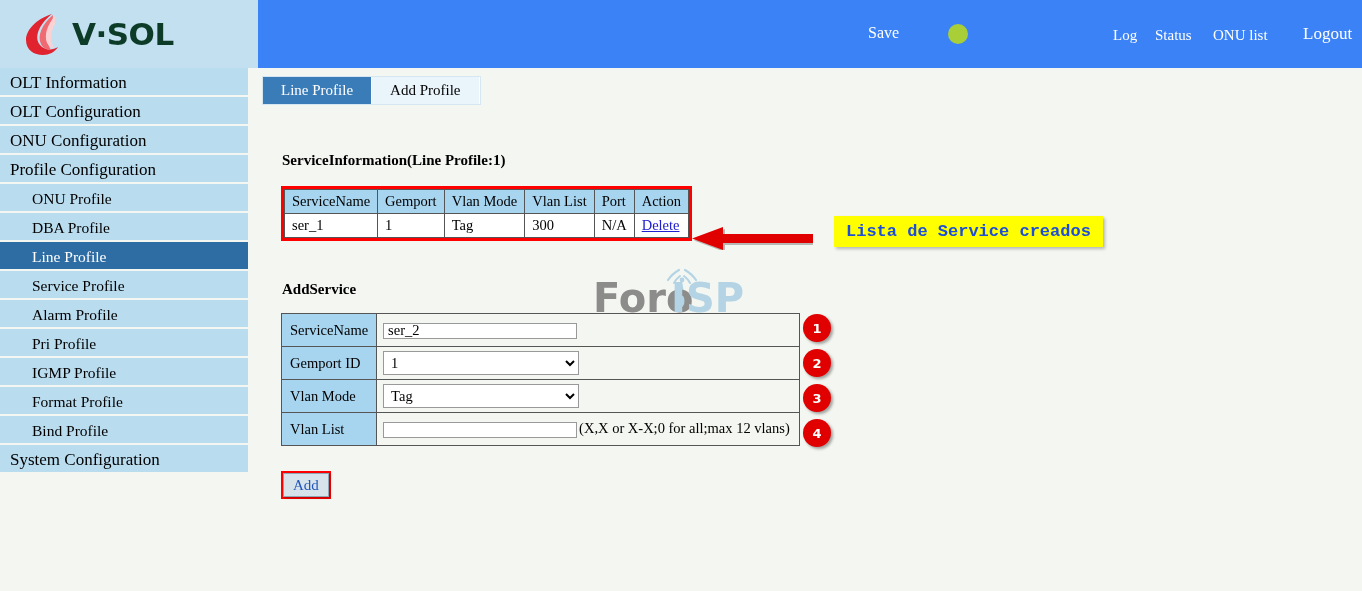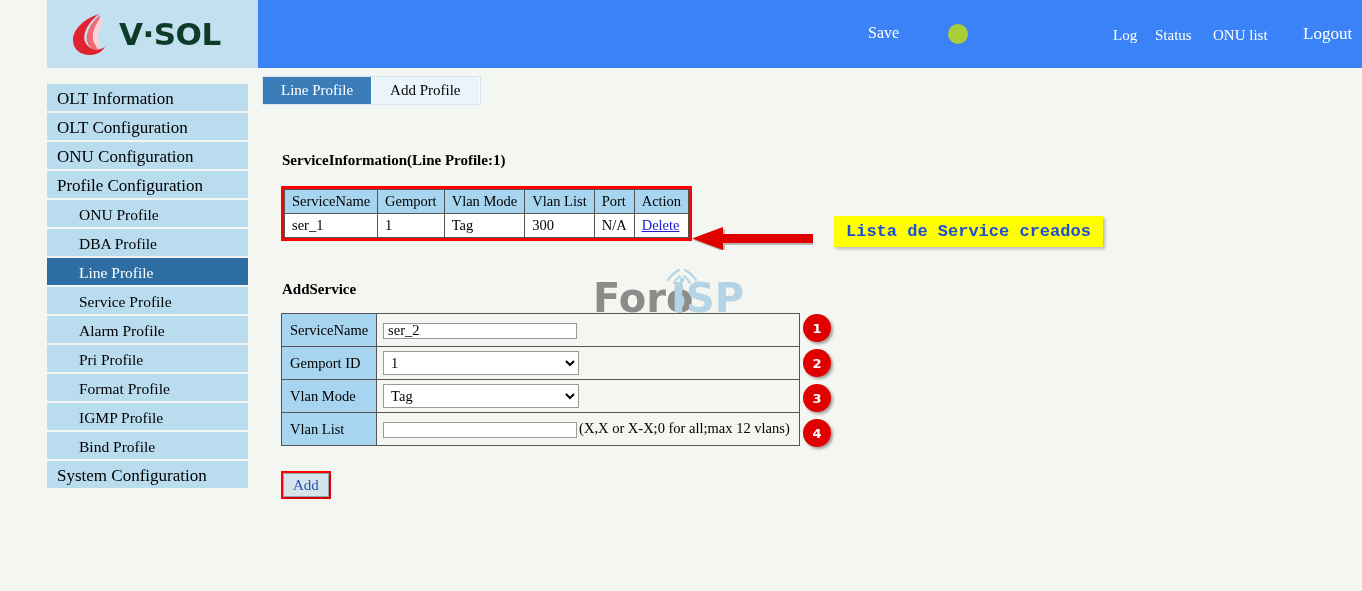--- a/index.html
+++ b/index.html
@@ -9,33 +9,32 @@
     font-family:"Liberation Serif", serif;
     background:#f4f6f1;
     overflow:hidden;
     position:relative;
   }
 
   
   #sidebar {
     position:absolute; left:0; top:0; width:280px; height:591px;
     background:#f4f6f1;
-    padding-left:47px;
   }
   #logo-area {
     height:68px; background:#c3e0f0;
     display:flex; align-items:center; padding-left:22px;
   }
   #logo-mark { width:44px; height:46px; position:relative; flex:0 0 auto; }
   #logo-text {
     font-family:"DejaVu Sans", sans-serif;
     font-weight:bold; font-size:31px; color:#0c3b28;
     letter-spacing:-0.5px; margin-left:6px;
   }
-  #menu { margin-top:16px; }
+  #menu { margin-top:0; }
   .menu-item {
     height:29px; line-height:29px;
     background:#b9dcef; color:#000;
     font-size:17px; padding-left:10px;
     border-bottom:2px solid #f4f6f1;
     white-space:nowrap; cursor:pointer;
   }
   .menu-item.sub { padding-left:32px; font-size:15.5px; }
   .menu-item.active { background:#2e6da4; color:#fff; }
 
@@ -211,22 +210,22 @@
       <div class="menu-item">OLT Information</div>
       <div class="menu-item">OLT Configuration</div>
       <div class="menu-item">ONU Configuration</div>
       <div class="menu-item">Profile Configuration</div>
       <div class="menu-item sub">ONU Profile</div>
       <div class="menu-item sub">DBA Profile</div>
       <div class="menu-item sub active">Line Profile</div>
       <div class="menu-item sub">Service Profile</div>
       <div class="menu-item sub">Alarm Profile</div>
       <div class="menu-item sub">Pri Profile</div>
+      <div class="menu-item sub">IGMP Profile</div>
       <div class="menu-item sub">Format Profile</div>
-      <div class="menu-item sub">IGMP Profile</div>
       <div class="menu-item sub">Bind Profile</div>
       <div class="menu-item">System Configuration</div>
     </div>
 </div>
 
 <div id="header">
   <div id="save-link">Save</div>
   <div id="status-dot"></div>
   <div class="hdr-link" id="hdr-log">Log</div>
   <div class="hdr-link" id="hdr-status">Status</div>

